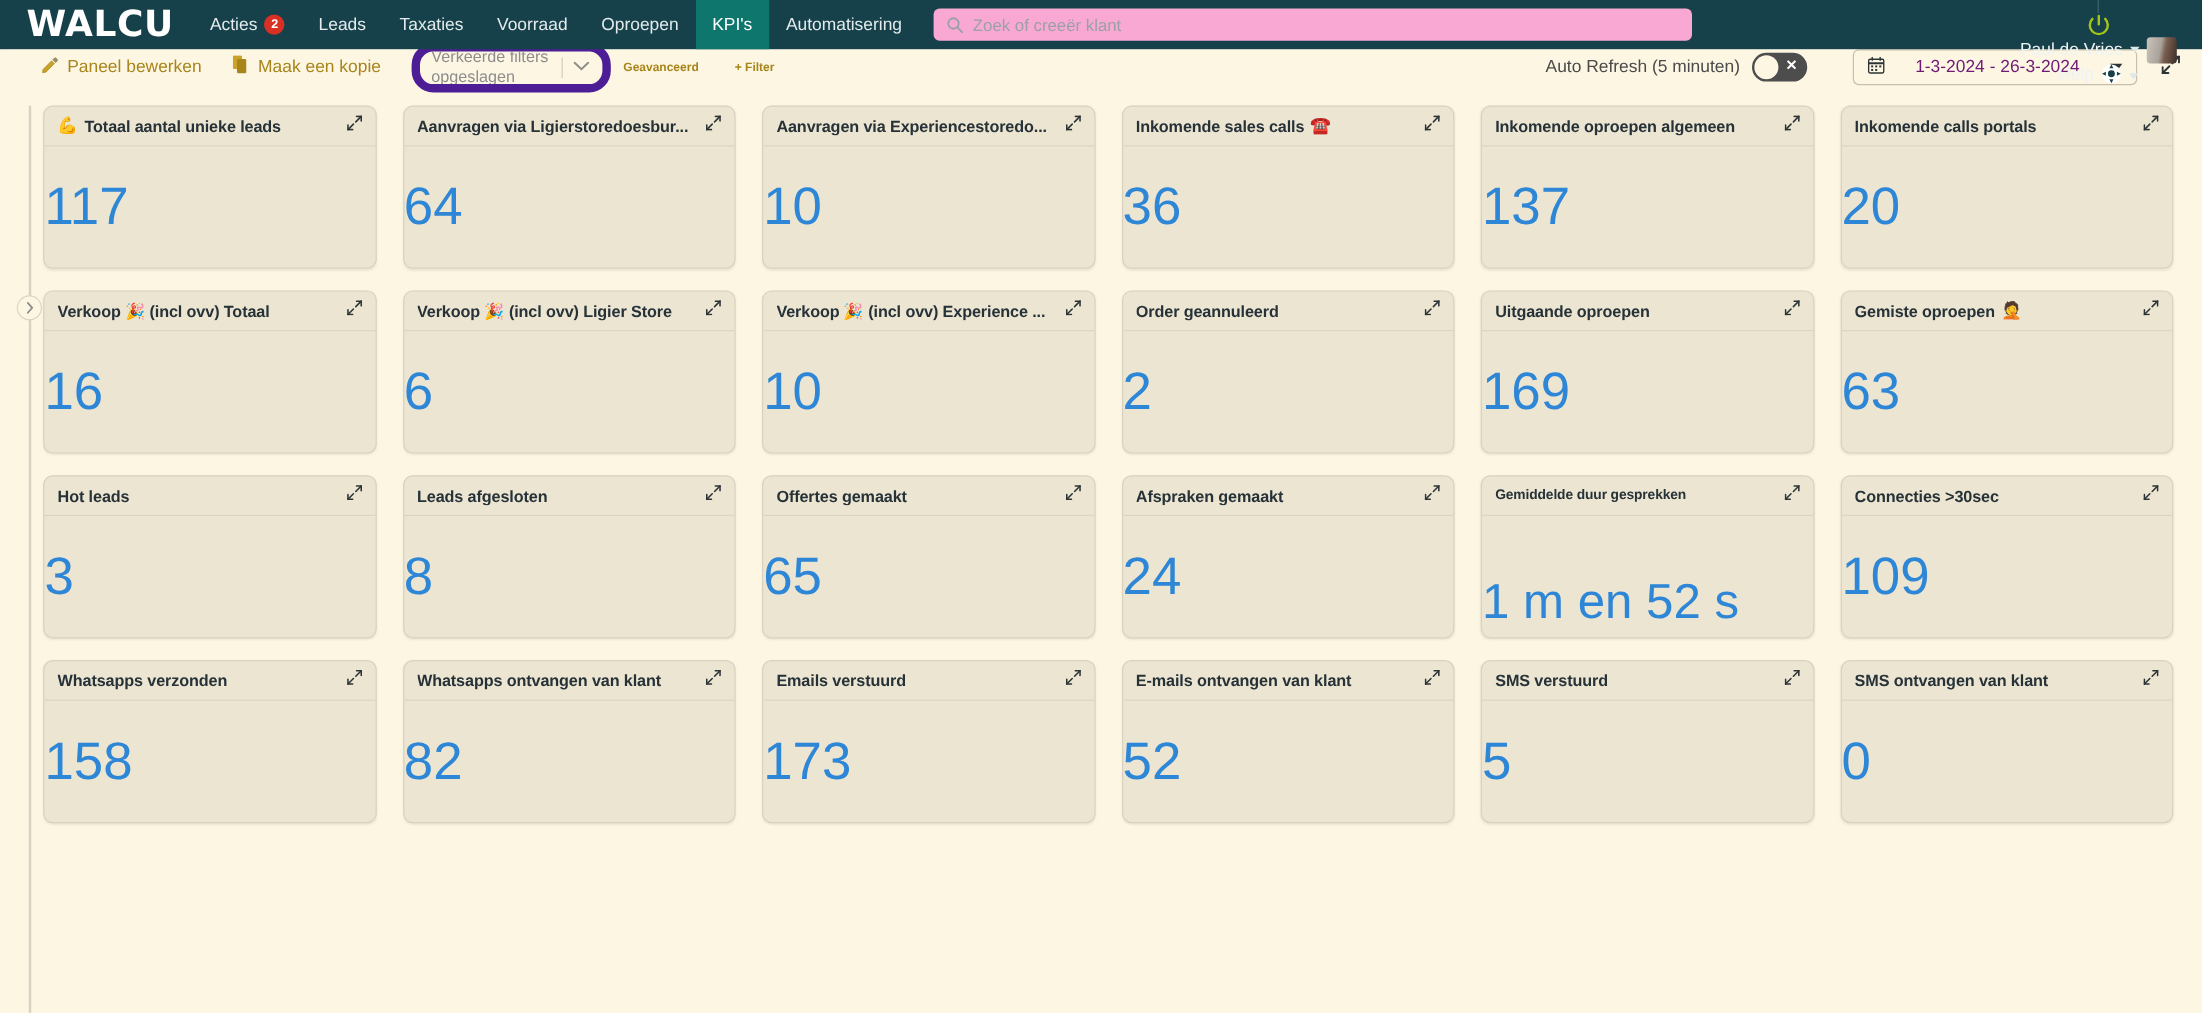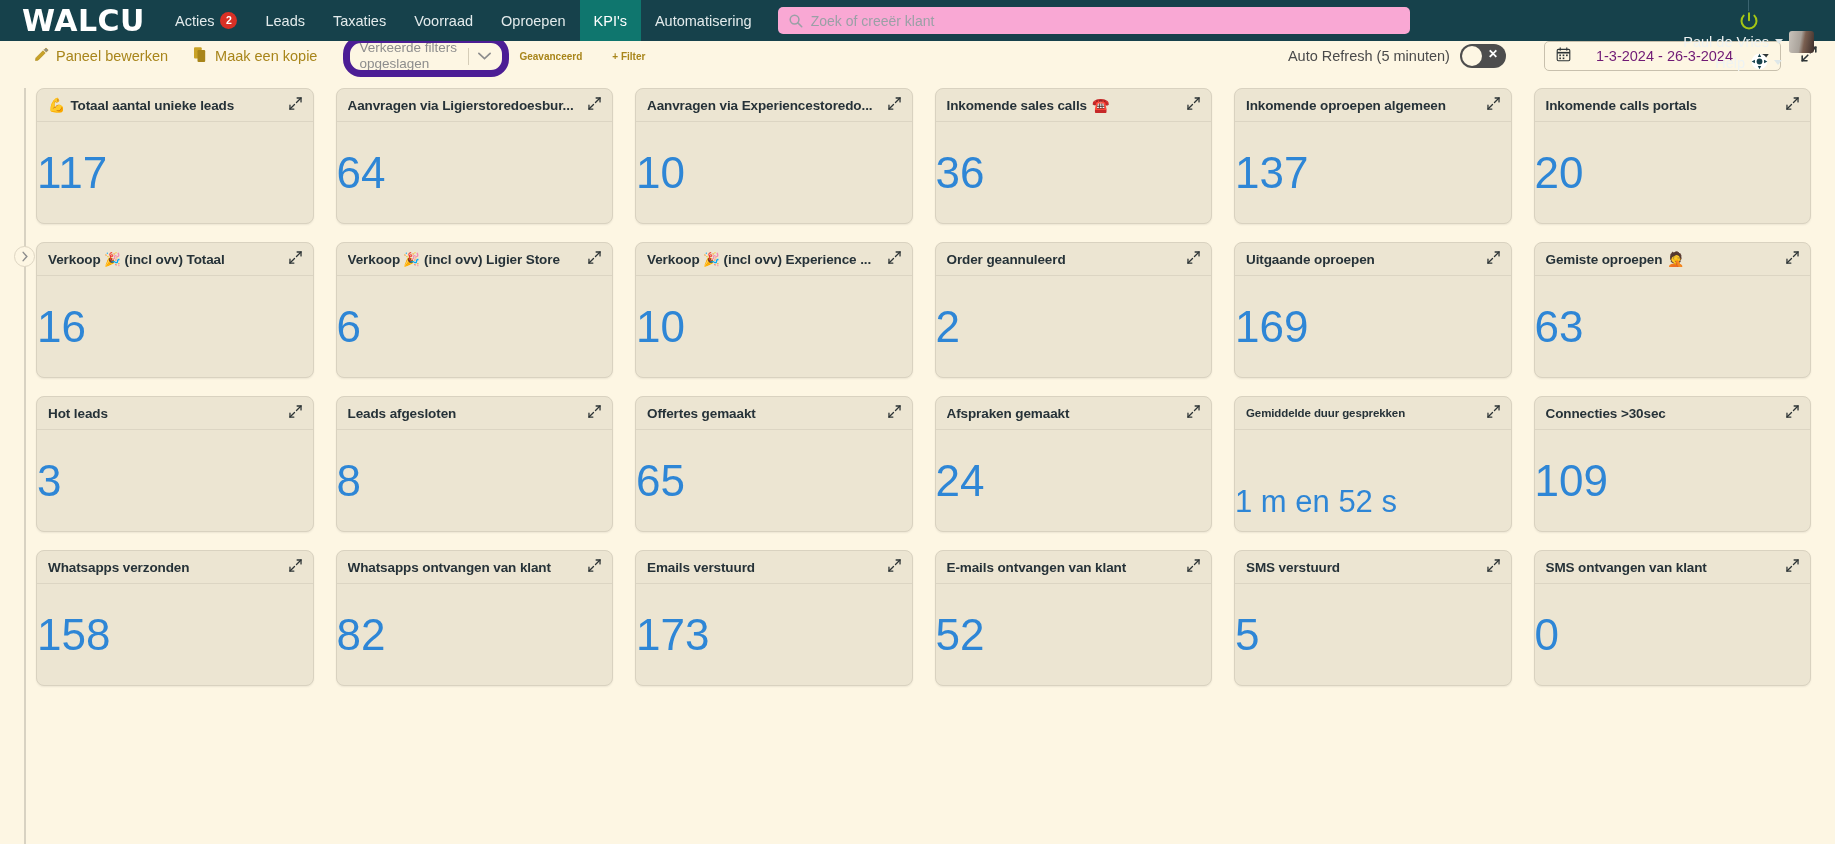--- a/index.html
+++ b/index.html
@@ -288,21 +288,21 @@
     align-items: center;
   }
   .card-value {
     font-size: 44px;
     color: #2e86d6;
     font-weight: 400;
     line-height: 1;
     font-family: "Liberation Sans", sans-serif;
     white-space: nowrap;
   }
-  .card-value.text { font-size: 31px; margin-top: 42px; }
+  .card-value.text { font-size: 41px; margin-top: 42px; }
 </style>
 </head>
 <body>
 
 <div class="topnav">
   <div class="logo">WALCU</div>
   <div class="navitems">
       <div class="navitem">
         <span>Acties</span>
         <span class="badge">2</span>

